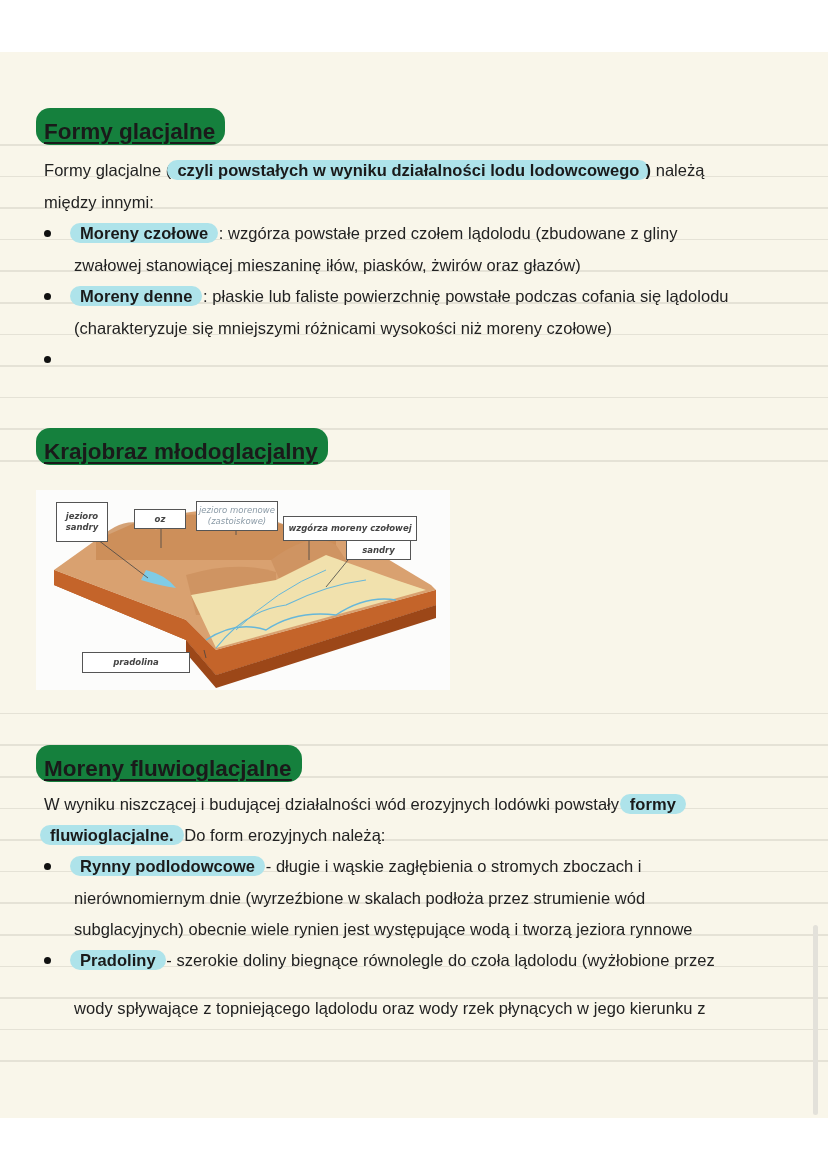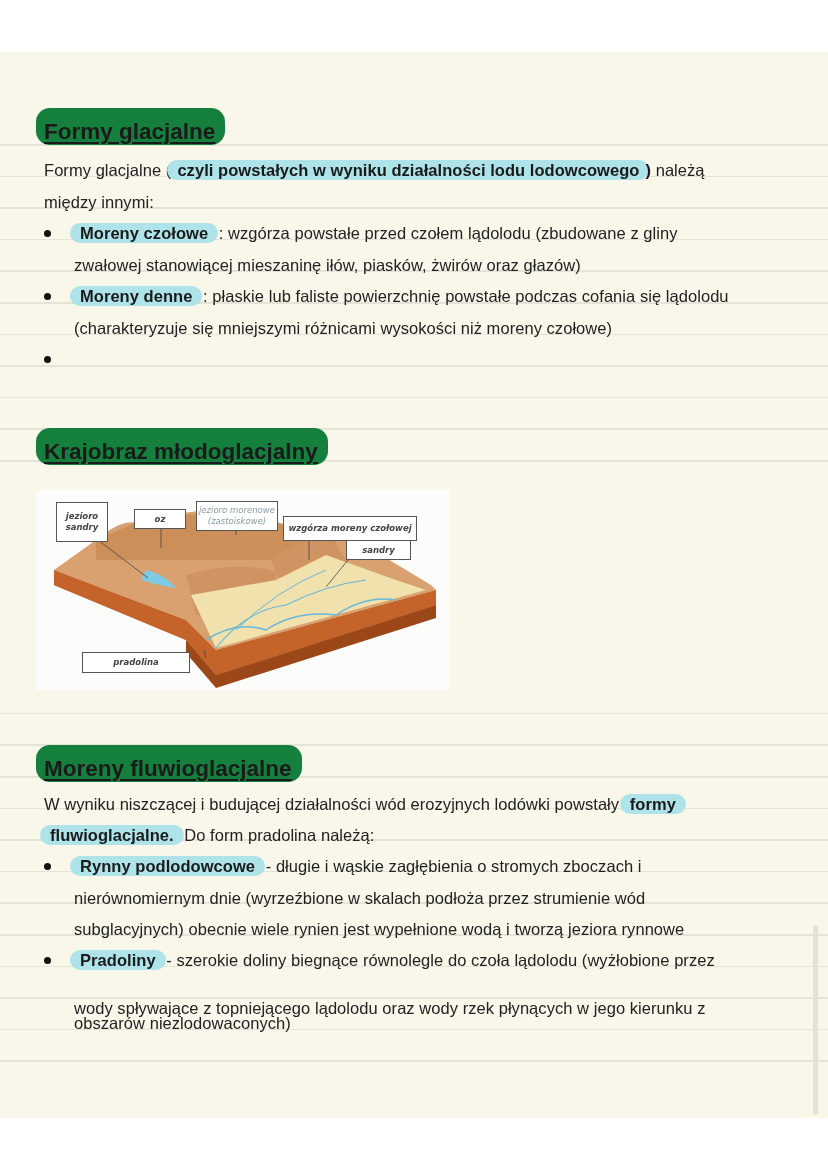--- a/index.html
+++ b/index.html
@@ -129,31 +129,30 @@
   </div>
 
   <div class="h" style="top:704px;">
     <span class="hl-h">Moreny fluwioglacjalne</span>
   </div>
 
   <div class="line" style="top:742px;">
     <span>W wyniku niszczącej i budującej działalności wód erozyjnych lodówki powstały </span><b class="hl">formy</b>
   </div>
   <div class="line" style="top:773px;">
-    <b class="hl">fluwioglacjalne.</b><span> Do form pradolina należą:</span>
+    <b class="hl">fluwioglacjalne.</b><span> Do form erozyjnych należą:</span>
   </div>
 
   <span class="bullet" style="top:811px;"></span>
   <div class="line ind" style="top:804px;">
     <b class="hl">Rynny podlodowcowe</b><span> - długie i wąskie zagłębienia o stromych zboczach i</span>
   </div>
   <div class="line ind" style="top:836px;">nierównomiernym dnie (wyrzeźbione w skalach podłoża przez strumienie wód</div>
-  <div class="line ind" style="top:867px;">subglacyjnych) obecnie wiele rynien jest wypełnione wodą i tworzą jeziora rynnowe</div>
+  <div class="line ind" style="top:867px;">subglacyjnych) obecnie wiele rynien jest występujące wodą i tworzą jeziora rynnowe</div>
 
   <span class="bullet" style="top:905px;"></span>
   <div class="line ind" style="top:898px;">
     <b class="hl">Pradoliny</b><span> - szerokie doliny biegnące równolegle do czoła lądolodu (wyżłobione przez</span>
   </div>
   <div class="line ind" style="top:930px;margin-top:16px;">wody spływające z topniejącego lądolodu oraz wody rzek płynących w jego kierunku z</div>
-  <div class="line ind" style="top:961px;">obszarów niezlodowaconych)</div>
 
   <div class="scrollbar"></div>
 </div>
 
 </body></html>

